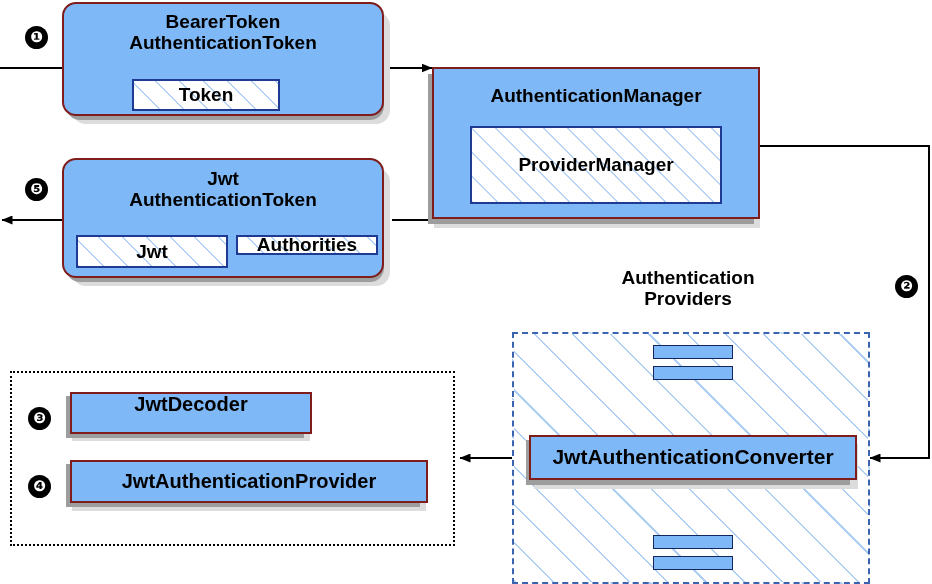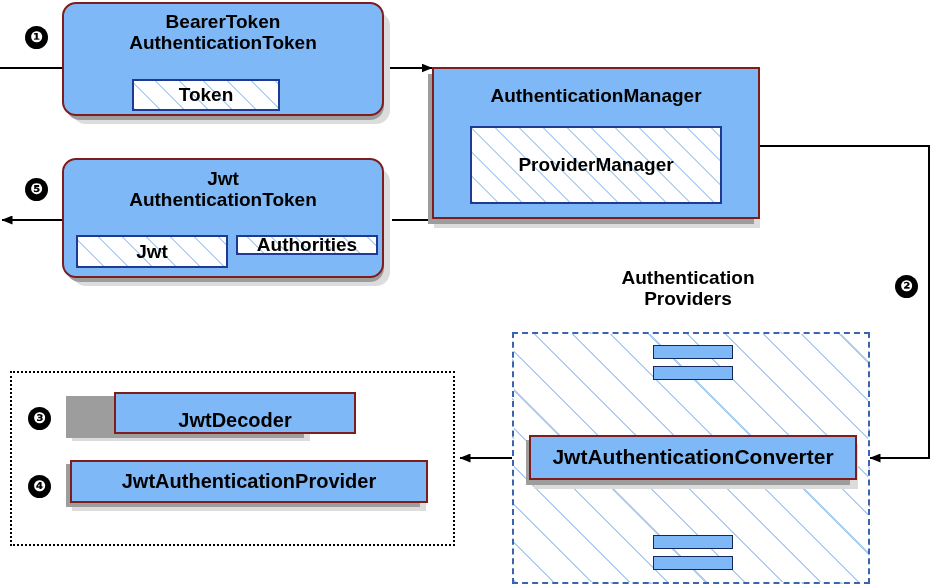--- a/index.html
+++ b/index.html
@@ -222,21 +222,21 @@
     <div class="node-title" style="font-size:21px;">JwtAuthenticationConverter</div>
   </div>
 
   <div class="mini-bar" style="left:653px; top:535px; width:80px; height:14px;"></div>
   <div class="mini-bar" style="left:653px; top:556px; width:80px; height:14px;"></div>
 
   <div class="group-dotted-black" style="left:10px; top:371px; width:445px; height:175px;"></div>
 
   <div class="shadow-light" style="left:72px; top:399px; width:238px; height:42px;"></div>
   <div class="shadow-mid" style="left:66px; top:396px; width:238px; height:42px;"></div>
-  <div class="node" style="left:70px; top:392px; width:242px; height:42px; justify-content:flex-end;margin-left:44px;">
+  <div class="node" style="left:70px; top:392px; width:242px; height:42px; justify-content:flex-start;">
     <div class="node-title" style="font-size:20px;">JwtDecoder</div>
   </div>
 
   <div class="shadow-light" style="left:72px; top:468px; width:354px; height:43px;"></div>
   <div class="shadow-mid" style="left:66px; top:464px; width:354px; height:43px;"></div>
   <div class="node" style="left:70px; top:460px; width:358px; height:43px; justify-content:center;">
     <div class="node-title" style="font-size:20px;">JwtAuthenticationProvider</div>
   </div>
 
 </div>

